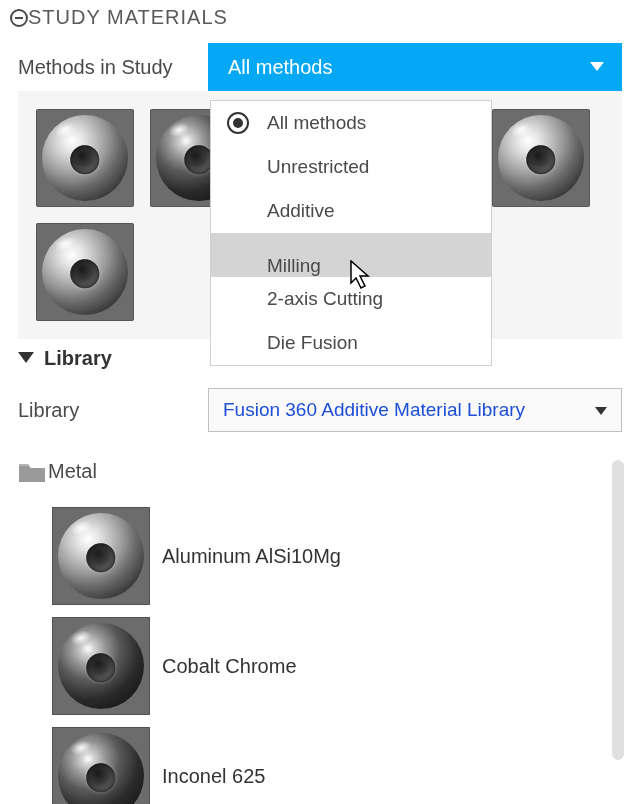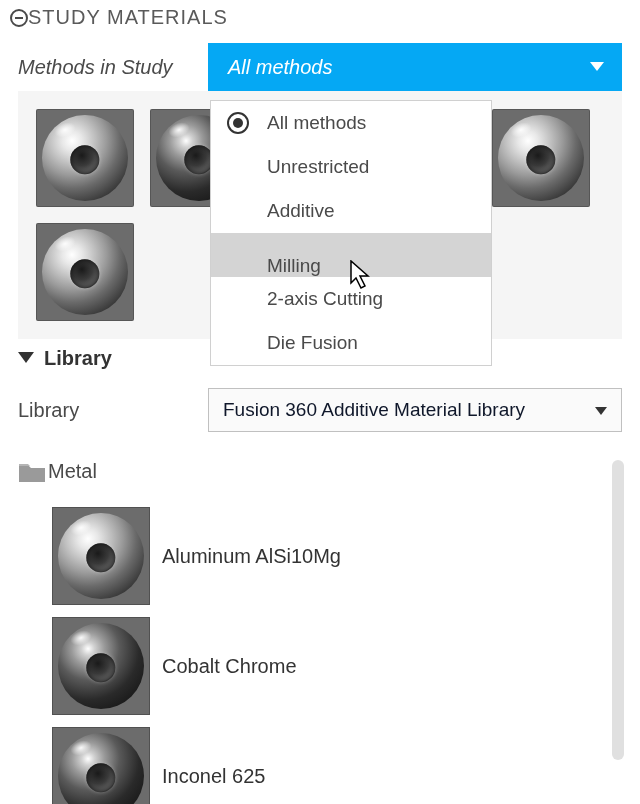--- a/index.html
+++ b/index.html
@@ -3,21 +3,21 @@
 <meta charset="utf-8">
 <style>
   * { box-sizing: border-box; margin: 0; padding: 0; font-family: Arial, Helvetica, sans-serif; }
   body { background: #fff; width: 640px; height: 804px; overflow: hidden; color: #4a4a4a; }
 
   .panel-header { display: flex; align-items: center; padding: 6px 10px 14px 10px; }
   .collapse-btn { width: 18px; height: 18px; border: 2px solid #4a4a4a; border-radius: 50%; display: flex; align-items: center; justify-content: center; }
   .collapse-btn span { display:block; width: 8px; height: 2px; background:#4a4a4a; }
   .panel-title { font-size: 20px; letter-spacing: 1px; font-weight: 400; color:#5a5a5a; }
 
-  .section-row { display: flex; align-items: center; padding: 0 18px; height: 48px; font-style: italic; }
+  .section-row { display: flex; align-items: center; padding: 0 18px; height: 48px; }
   .section-label { width: 190px; font-size: 20px; color:#4a4a4a; }
 
   .dropdown-trigger { position: relative; flex: 1; height: 48px; background: #05a8f4; color: #fff; display: flex; align-items: center; padding: 0 20px; font-size: 20px; }
   .dropdown-caret { position: absolute; right: 18px; top: 50%; transform: translateY(-50%); }
   .dropdown-caret svg { display:block; }
 
   .thumbs-area { margin: 0 18px; padding: 18px; background: #f5f5f5; display: flex; flex-wrap: wrap; gap: 16px; min-height: 230px; position: relative; }
   .thumb { width: 98px; height: 98px; background: #6c6c6c; border-radius: 2px; position: relative; overflow: hidden; box-shadow: 0 0 0 1px rgba(0,0,0,0.2) inset; }
   .thumb.spacer { visibility: hidden; }
 
@@ -27,21 +27,21 @@
   .radio-dot { position:absolute; left: 16px; top: 50%; transform: translateY(-50%); width: 22px; height: 22px; border: 2px solid #333; border-radius: 50%; display:flex; align-items:center; justify-content:center; }
   .radio-dot .inner { width: 10px; height: 10px; background:#333; border-radius:50%; }
 
   .cursor { position:absolute; left: 350px; top: 260px; z-index: 30; pointer-events:none; }
 
   .library-header { display:flex; align-items:center; gap: 10px; padding: 8px 18px 18px 18px; }
   .library-header .tri { }
   .library-title { font-size: 20px; font-weight: bold; color:#333; }
 
   .lib-select-row { display:flex; align-items:center; padding: 0 18px 28px 18px; }
-  .lib-select { flex:1; height: 44px; border: 1px solid #c0c0c0; background: #fafafa; display:flex; align-items:center; padding: 0 14px; font-size: 19px; color:#0f172a; position: relative; }
+  .lib-select { flex:1; height: 44px; border: 1px solid #c0c0c0; background: #fafafa; display:flex; align-items:center; padding: 0 14px; font-size: 19px; color:#1d4ed8; position: relative; }
   .lib-select .tri2 { position:absolute; right: 14px; top:50%; transform: translateY(-50%); }
 
   .browser { position: relative; margin: 0 18px; }
   .browser-scroll { position:absolute; right: -2px; top: 0; bottom: 0; width: 12px; background: #e0e0e0; border-radius: 6px; }
 
   .category { display:flex; align-items:center; gap: 2px; padding-bottom: 18px; }
   .folder-icon { width: 28px; height: 22px; }
   .cat-label { font-size: 20px; color:#4a4a4a; }
 
   .mat-item { display:flex; align-items:center; gap: 12px; padding: 6px 0 6px 34px; }

